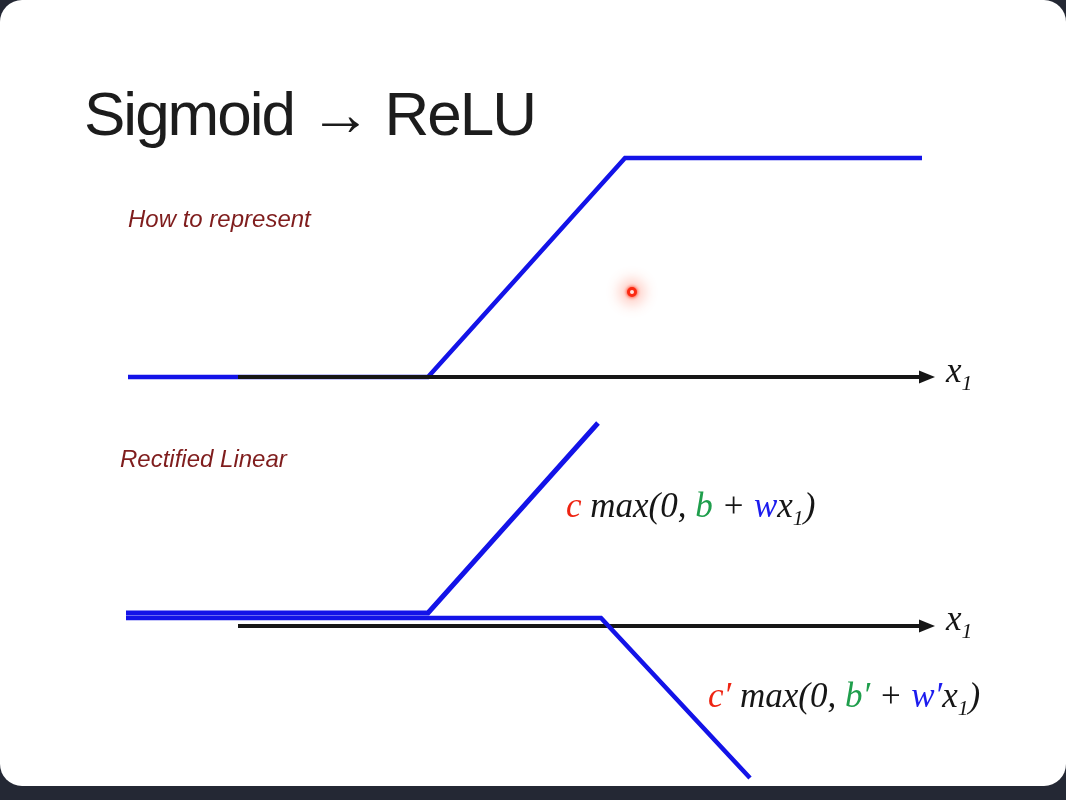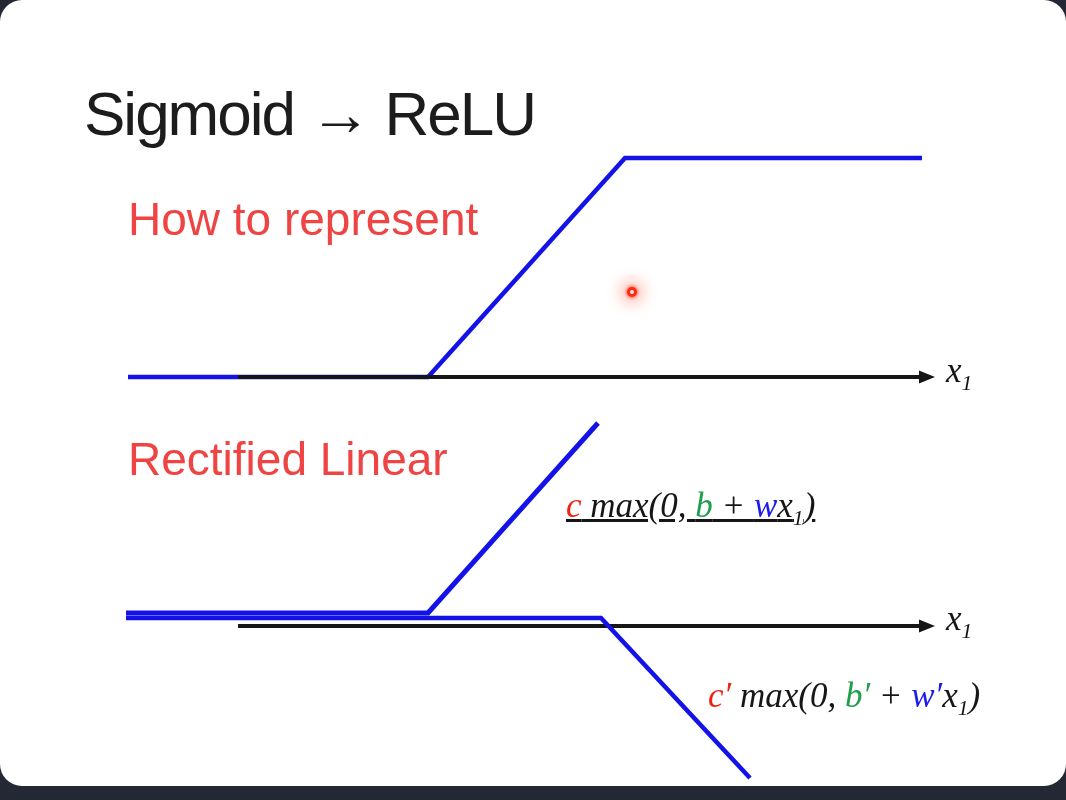--- a/index.html
+++ b/index.html
@@ -23,27 +23,28 @@
     position: absolute;
     left: 84px; top: 78px;
     font-size: 62px;
     font-weight: 400;
     letter-spacing: -2px;
     color: #1c1c1c;
     white-space: nowrap;
   }
   .text-block {
     position: absolute;
-    font-size: 46px;
+    font-size: 24px;
     line-height: 48px;
-    color: #ef4444;
+    color: #7f1d1d;
     white-space: nowrap;
+    font-style: italic;
   }
   .question-text { left: 128px; top: 195px; }
-  .relu-text     { left: 128px; top: 435px; text-align: right; }
+  .relu-text     { left: 120px; top: 435px; text-align: right; }
 
   .plots-svg {
     position: absolute;
     left: 0; top: 0;
     width: 1066px; height: 786px;
     pointer-events: none;
   }
 
   .axis-label {
     position: absolute;
@@ -63,21 +64,21 @@
 
   .formula {
     position: absolute;
     font-family: "Liberation Serif", serif;
     font-style: italic;
     font-size: 35px;
     color: #161616;
     white-space: nowrap;
     line-height: 1.15;
   }
-  .formula-up   { left: 566px; top: 486px; text-decoration: underline; }
+  .formula-up   { left: 566px; top: 486px; }
   .formula-down { left: 708px; top: 676px; }
   .c-red   { color: var(--formula-red, #ee2412); }
   .c-green { color: var(--formula-green, #1f9e4c); }
   .c-blue  { color: var(--formula-blue, #1c1cee); }
   .c-black { color: #161616; }
 
   .laser-dot {
     position: absolute;
     left: 627px; top: 287px;
     width: 4px; height: 4px;

